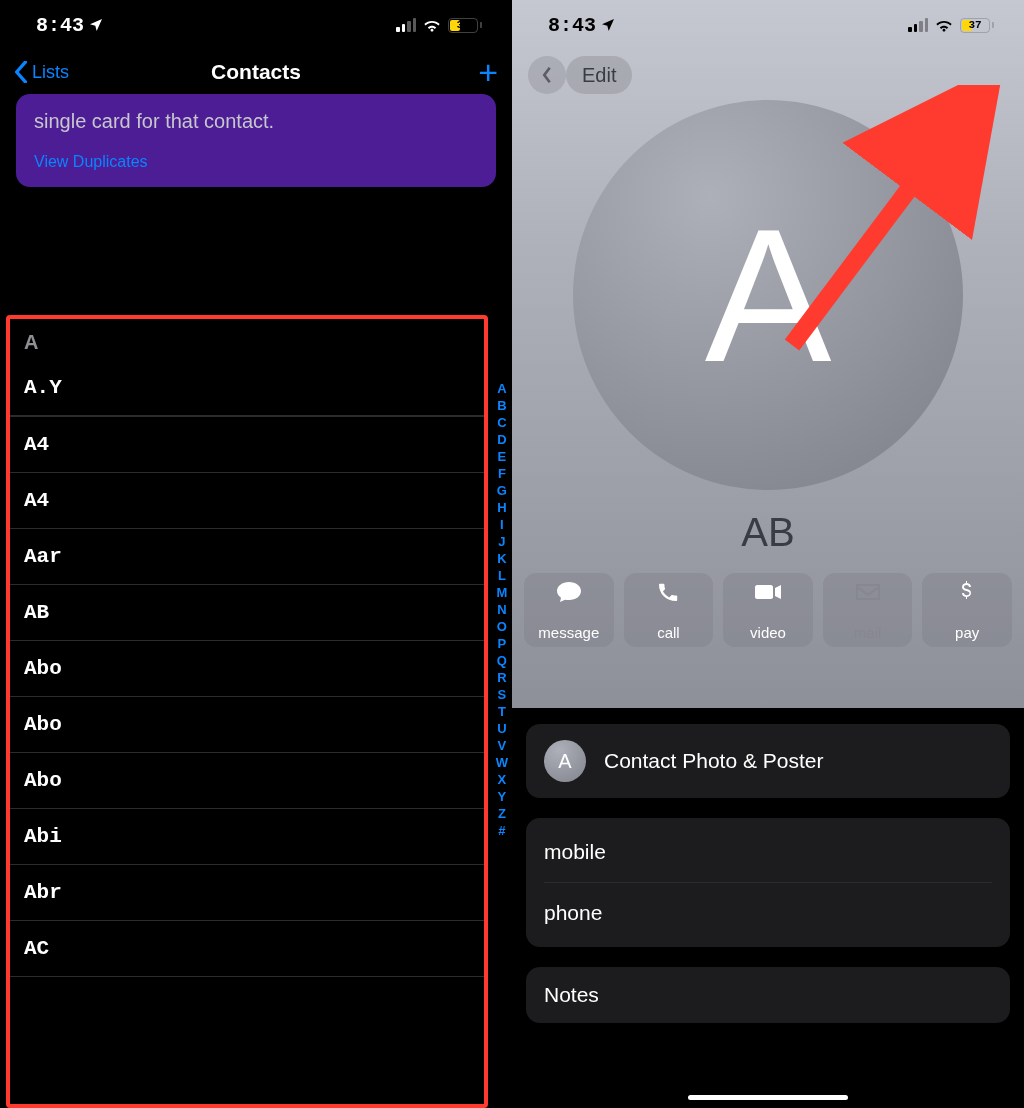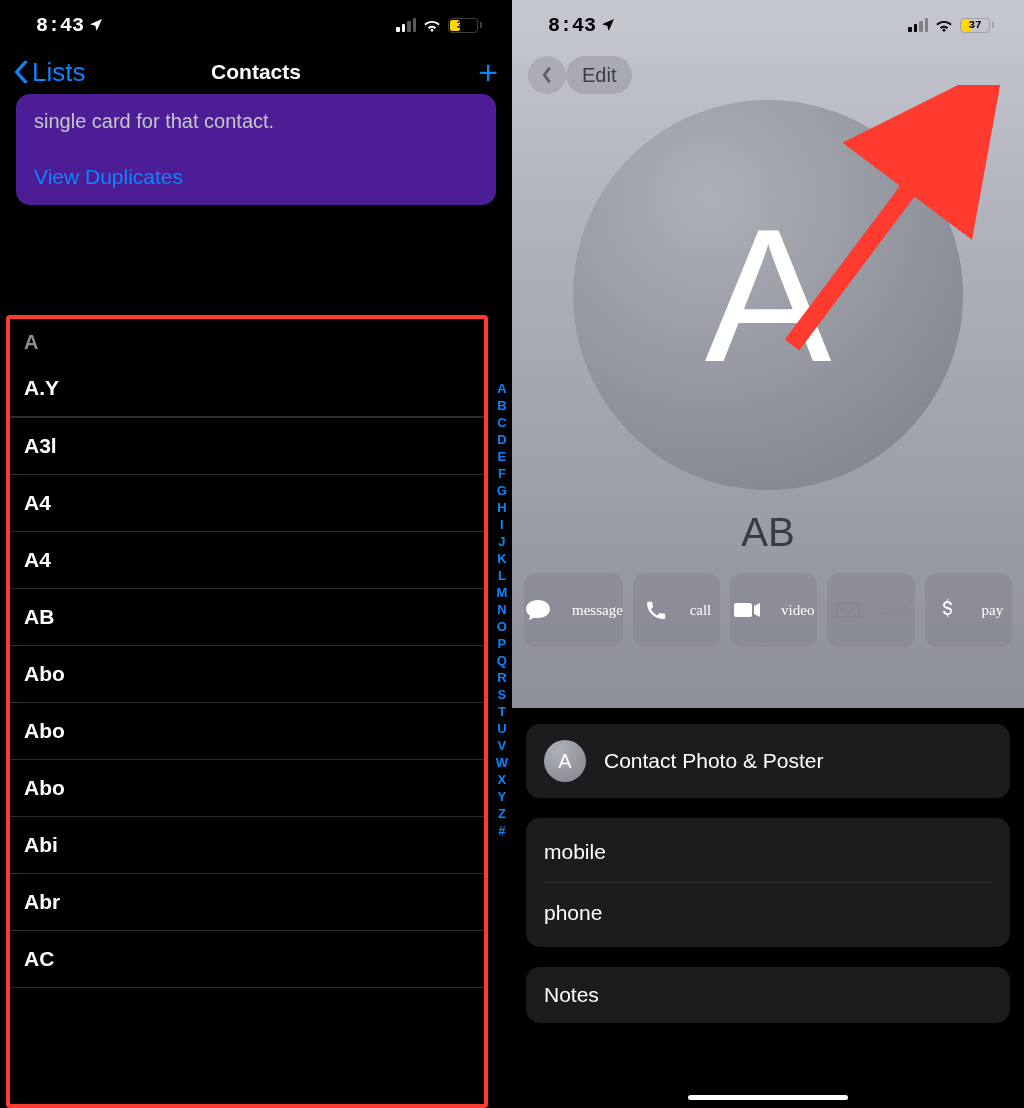--- a/index.html
+++ b/index.html
@@ -52,51 +52,51 @@
   .dark .battery-num { color: #000; }
   .light .battery-num { color: #000; }
   .battery-tip { width: 2px; height: 6px; background: rgba(128,128,128,.5); border-radius: 0 1px 1px 0; }
 
   
   .left { background: #000; color: #fff; }
   .nav-bar {
     height: 44px; display: flex; align-items: center; justify-content: space-between;
     padding: 0 14px;
   }
-  .nav-back { color:#0a84ff; display:flex; align-items:center; gap:4px; font-size:26px;justify-content:flex-end; }
+  .nav-back { color:#0a84ff; display:flex; align-items:center; gap:4px; font-size:18px;justify-content:flex-end; }
   .nav-title { font-size:21px; font-weight:600; position:absolute; left:0; right:0; text-align:center; }
   .nav-add { color:#0a84ff; font-size:34px; font-weight:300; line-height:1; }
   .search-wrap { padding: 8px 16px 12px; }
   .search-field {
     background:#1c1c1e; border-radius:12px; height:44px; display:flex; align-items:center;
     padding:0 12px; gap:8px; color:#8e8e93;
   }
   .search-field input {
     flex:1; background:transparent; border:none; outline:none; color:#fff; font-size:20px;
   }
   .search-field input::placeholder { color:#8e8e93; }
   .mic-icon, .mag-icon { width:20px; height:20px; fill:#8e8e93; }
 
   .dup-card {
     margin: 0 16px 20px; background:#4c1d95; border-radius:14px; padding:16px 18px;
     color:#c7c7cc; font-size:20px;
   }
-  .dup-link { color:#0a84ff; font-size:21px; margin-top:32px; display:block; }
+  .dup-link { color:#0a84ff; font-size:16px; margin-top:20px; display:block; }
 
   .list-box {
     position:absolute; left:6px; right:24px; top:315px; bottom:0;
     border:4px solid #ff3b30; border-radius:4px; padding: 6px 0 0;
     overflow:hidden;
   }
   .section-header {
     color:#8e8e93; font-size:20px; font-weight:700; padding:6px 14px 6px;
   }
   .contact-row {
     padding:16px 14px; font-size:21px; font-weight:600; border-bottom:.5px solid #2c2c2e;
-    white-space: nowrap; overflow: hidden;
+    white-space: nowrap; overflow: hidden; font-family: Liberation Mono, monospace;
   }
   .contact-row:nth-child(2) { border-top:.5px solid #2c2c2e; }
 
   .alpha-index {
     position:absolute; right:4px; top:380px; display:flex; flex-direction:column;
     color:#0a84ff; font-size:13px; font-weight:600; line-height:17px; text-align:center;
     z-index:3;
   }
 
   
@@ -130,22 +130,22 @@
   }
   .contact-name {
     position:relative; z-index:2; text-align:center; font-size:40px; color:#3a3c44;
     margin-top:20px; font-weight:400;
   }
   .action-row {
     position:relative; z-index:2; display:flex; gap:10px; padding:18px 12px 0;
   }
   .action-btn {
     flex:1; height:74px; border-radius:12px; background:rgba(120,120,128,.30);
-    display:flex; flex-direction:row; align-items:center; justify-content:center;
-    color:#fff; font-size:15px; gap:20px;font-family:Liberation Serif, serif;
+    display:flex; flex-direction:column; align-items:center; justify-content:center;
+    color:#fff; font-size:15px; gap:20px;
   }
   .action-btn.disabled { color:#86878f; }
   .action-btn.disabled svg { fill:#86878f; }
   .action-btn svg { width:28px; height:24px; fill:#fff; }
 
   .detail-body {
     position:absolute; left:0; right:0; top:708px; bottom:0; background:#000; padding:16px 14px;
     display:flex; flex-direction:column; gap:20px;
   }
   .card {
@@ -247,23 +247,23 @@
       <span>X</span>
       <span>Y</span>
       <span>Z</span>
       <span>#</span>
     </div>
 
   <div class="list-box">
     <div class="section-header">A</div>
     <div id="rows">
         <div class="contact-row">A.Y</div>
-        <div class="contact-row">A3l</div>
         <div class="contact-row">A4</div>
         <div class="contact-row">A4</div>
+        <div class="contact-row">Aar</div>
         <div class="contact-row">AB</div>
         <div class="contact-row">Abo</div>
         <div class="contact-row">Abo</div>
         <div class="contact-row">Abo</div>
         <div class="contact-row">Abi</div>
         <div class="contact-row">Abr</div>
         <div class="contact-row">AC</div>
       </div>
   </div>
 

